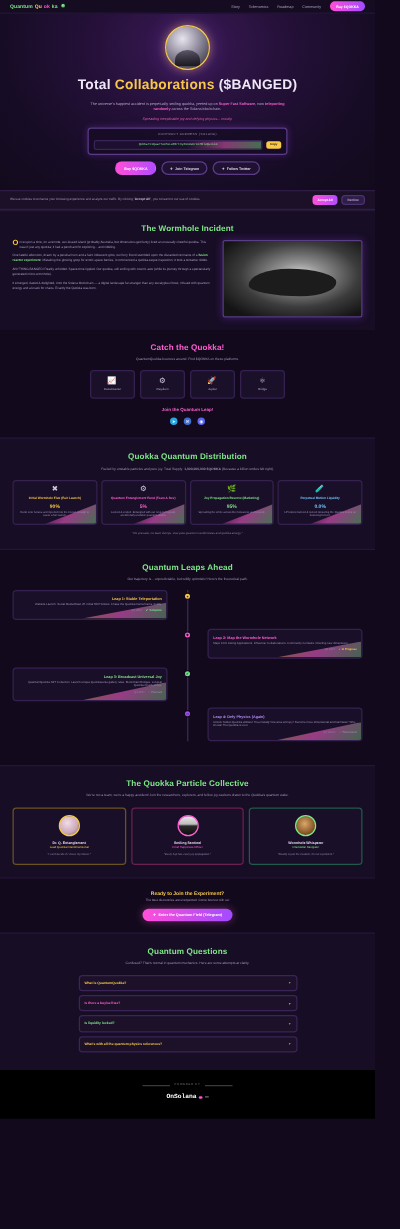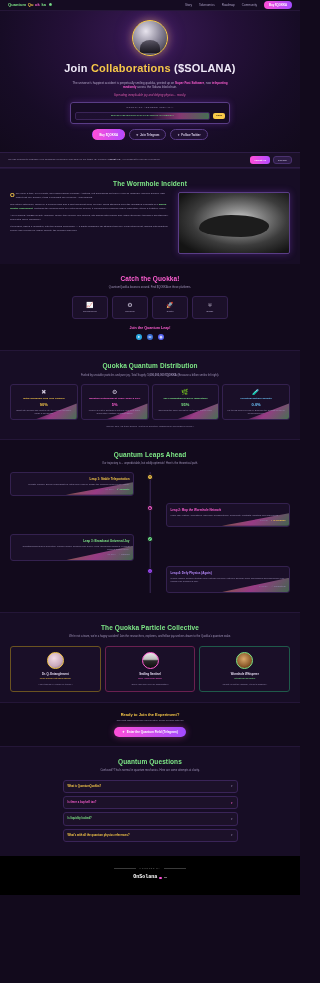--- a/index.html
+++ b/index.html
@@ -171,21 +171,21 @@
       <a>Tokenomics</a>
       <a>Roadmap</a>
       <a>Community</a>
       <button class="nav-cta">Buy $QOKKA</button>
     </div>
   </div>
 
   <div class="hero">
     <div class="orb"></div>
     <h1 class="hero-title">
-      <span>Join </span><span class="hl">Collaborations</span><span> ($SOLANA)</span>
+      <span>Total </span><span class="hl">Collaborations</span><span> ($BANGED)</span>
     </h1>
     <div class="hero-sub">
       <span>The universe's happiest accident is perpetually smiling quokka, yeeted up on </span><b>Super Fast Software</b><span>, now </span><b>teleporting randomly</b><span> across the Solana blockchain.</span>
     </div>
     <div class="hero-tag">Spreading inexplicable joy and defying physics... mostly.</div>
 
     <div class="ca-box">
       <div class="ca-label">CONTRACT ADDRESS (SOLANA)</div>
       <div class="ca-row">
         <div class="ca-val">QoKKa7z1QuanTumTeLeP0rtXyZ99mWorm4H0leQuokk4</div>

